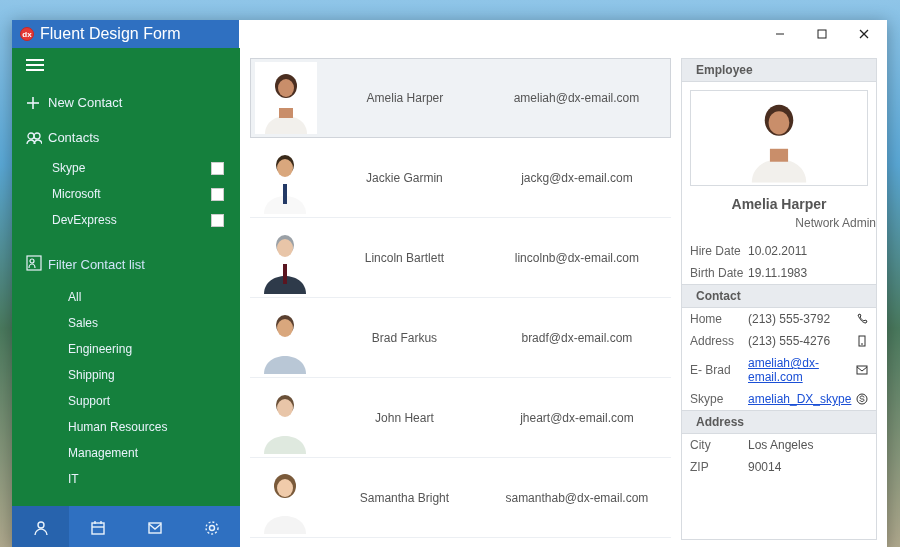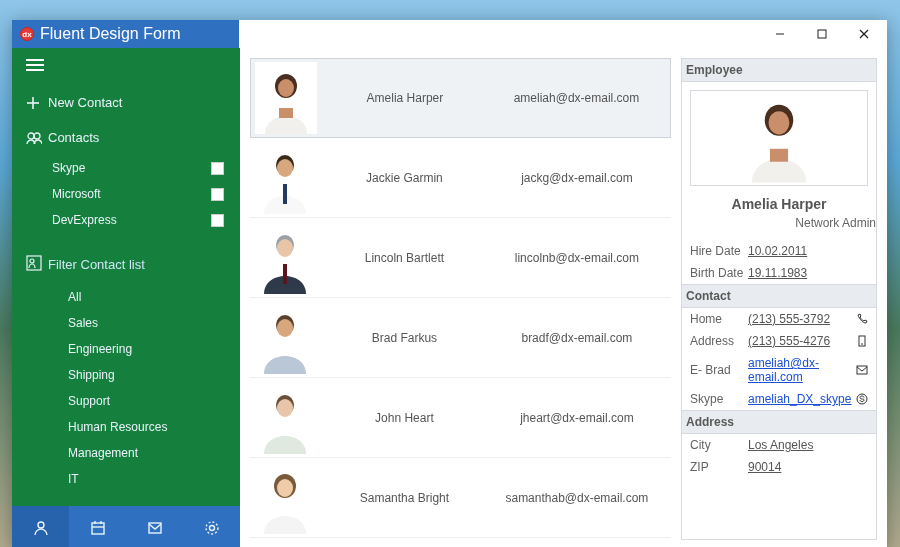--- a/index.html
+++ b/index.html
@@ -86,34 +86,34 @@
   .avatar svg { width: 54px; height: 64px; }
   .cell-name { flex: 1; text-align: center; color: #555; }
   .cell-email { flex: 1.2; text-align: center; color: #555; }
   
   .detail {
     width: 196px; margin: 10px 10px 10px 4px;
     border: 1px solid #d7dbe0; display: flex; flex-direction: column;
     font-size: 12px; color: #555;
   }
   .detail .section-h {
-    background: #e8ebef; padding: 4px 4px; font-weight: bold; color: #5a5a5a;
+    background: #e8ebef; padding: 4px 14px; font-weight: bold; color: #5a5a5a;
     border-bottom: 1px solid #d7dbe0;
     border-top: 1px solid #d7dbe0;
   }
   .detail .section-h:first-child { border-top: none; }
   .detail .photo {
     margin: 8px; border: 1px solid #d7dbe0; height: 96px;
     display:flex; align-items:flex-end; justify-content:center; background:#fff;
   }
   .detail .ename { text-align: center; font-weight: bold; font-size: 14px; color: #555; margin-top: 2px;}
   .detail .erole { text-align: right; color: #666; margin: 4px 0 10px; }
   .kv { display: flex; padding: 4px 8px; align-items: center; }
   .kv .k { width: 58px; color: #636363; }
-  .kv .v { flex: 1; color: #555; text-decoration: underline; }
+  .kv .v { flex: 1; color: #555; }
   .kv .v a { color: #1a4fd6; text-decoration: underline; }
   .kv .ic { width: 16px; display:flex; justify-content:flex-end; }
   .kv .ic svg { stroke:#333; }
 </style>
 </head>
 <body>
 
 <svg width="0" height="0" style="position:absolute">
   <defs>
     <g id="p-f1">

